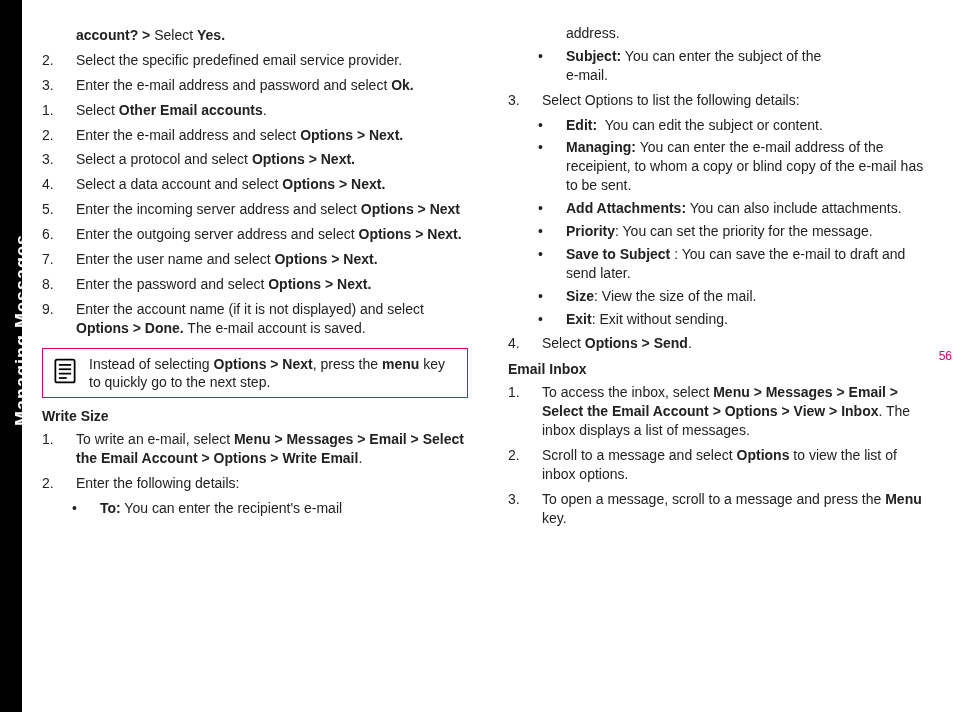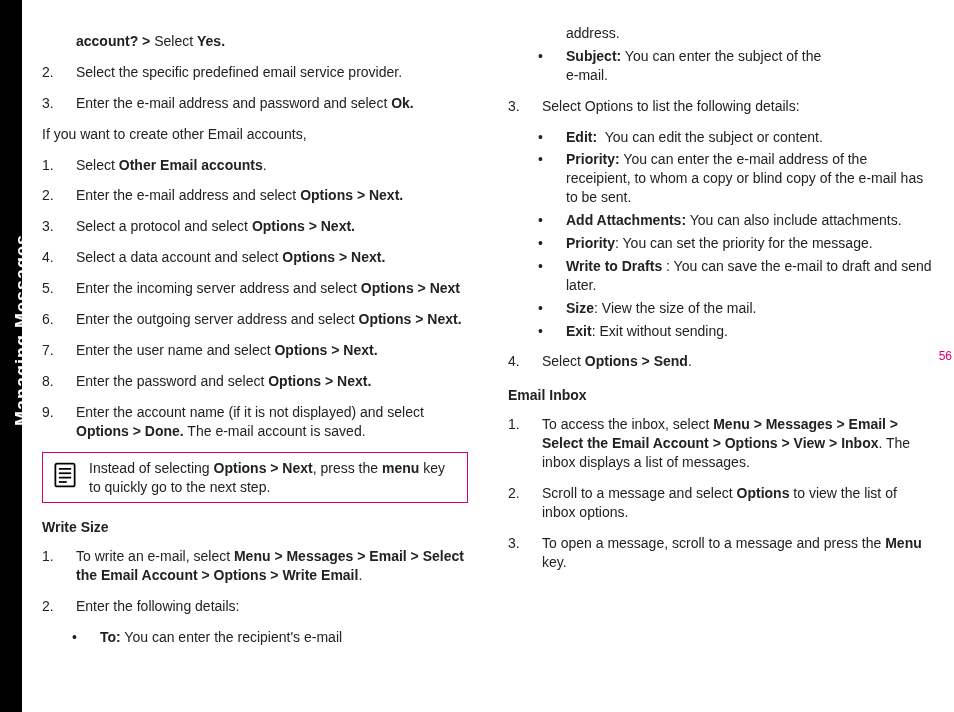--- a/index.html
+++ b/index.html
@@ -48,21 +48,21 @@
     display: flex;
     gap: 40px;
   }
   .col {
     flex: 1;
     min-width: 0;
   }
   b { font-weight: bold; }
   .li1 {
     display: flex;
-    margin: 12px 0;
+    margin: 6px 0;
     line-height: 1.35;
   }
   .li1 .num { width: 30px; flex: 0 0 30px; }
   .li1 .body { flex: 1; padding-left: 4px; }
   .li2 {
     display: flex;
     margin: 4px 0 4px 30px;
     line-height: 1.35;
   }
   .li2 .bul { width: 24px; flex: 0 0 24px; font-size: 14px; }
@@ -76,21 +76,21 @@
     align-items: flex-start;
     gap: 10px;
   }
   .note .icon {
     width: 28px;
     height: 28px;
     flex: 0 0 28px;
     margin-top: 2px;
   }
   .note .txt { flex: 1; line-height: 1.3; }
-  .sect { font-weight: bold; margin: 16px 0 6px; }
+  .sect { font-weight: bold; margin: 8px 0 6px; }
   .pageno {
     position: absolute;
     right: 2px;
     top: 50%;
     transform: translateY(-50%);
     font-size: 12px;
     color: #d6006c;
   }
 </style>
 </head>
@@ -112,21 +112,20 @@
         </div>
       <div class="li1">
           <div class="num">2.</div>
           <div class="body">Select the specific predefined email service provider.</div>
         </div>
       <div class="li1">
           <div class="num">3.</div>
           <div class="body">Enter the e-mail address and password and select <b>Ok.</b></div>
         </div>
 
-      <div class="para">If you want to create other Email accounts,</div>
 
       <div class="li1">
           <div class="num">1.</div>
           <div class="body">Select <b>Other Email accounts</b>.</div>
         </div>
       <div class="li1">
           <div class="num">2.</div>
           <div class="body">Enter the e-mail address and select <b>Options &gt; Next.</b></div>
         </div>
       <div class="li1">
@@ -200,33 +199,33 @@
           <div class="num">3.</div>
           <div class="body">Select Options to list the following details:</div>
         </div>
 
       <div class="li2">
           <div class="bul">•</div>
           <div class="body"><b>Edit:</b>&nbsp; You can edit the subject or content.</div>
         </div>
       <div class="li2">
           <div class="bul">•</div>
-          <div class="body"><b>Priority:</b> You can enter the e-mail address of the receipient, to whom a copy or blind copy of the e-mail has to be sent.</div>
+          <div class="body"><b>Managing:</b> You can enter the e-mail address of the receipient, to whom a copy or blind copy of the e-mail has to be sent.</div>
         </div>
       <div class="li2">
           <div class="bul">•</div>
           <div class="body"><b>Add Attachments:</b> You can also include attachments.</div>
         </div>
       <div class="li2">
           <div class="bul">•</div>
           <div class="body"><b>Priority</b>: You can set the priority for the message.</div>
         </div>
       <div class="li2">
           <div class="bul">•</div>
-          <div class="body"><b>Write to Drafts</b> : You can save the e-mail to draft and send later.</div>
+          <div class="body"><b>Save to Subject</b> : You can save the e-mail to draft and send later.</div>
         </div>
       <div class="li2">
           <div class="bul">•</div>
           <div class="body"><b>Size</b>: View the size of the mail.</div>
         </div>
       <div class="li2">
           <div class="bul">•</div>
           <div class="body"><b>Exit</b>: Exit without sending.</div>
         </div>
 

